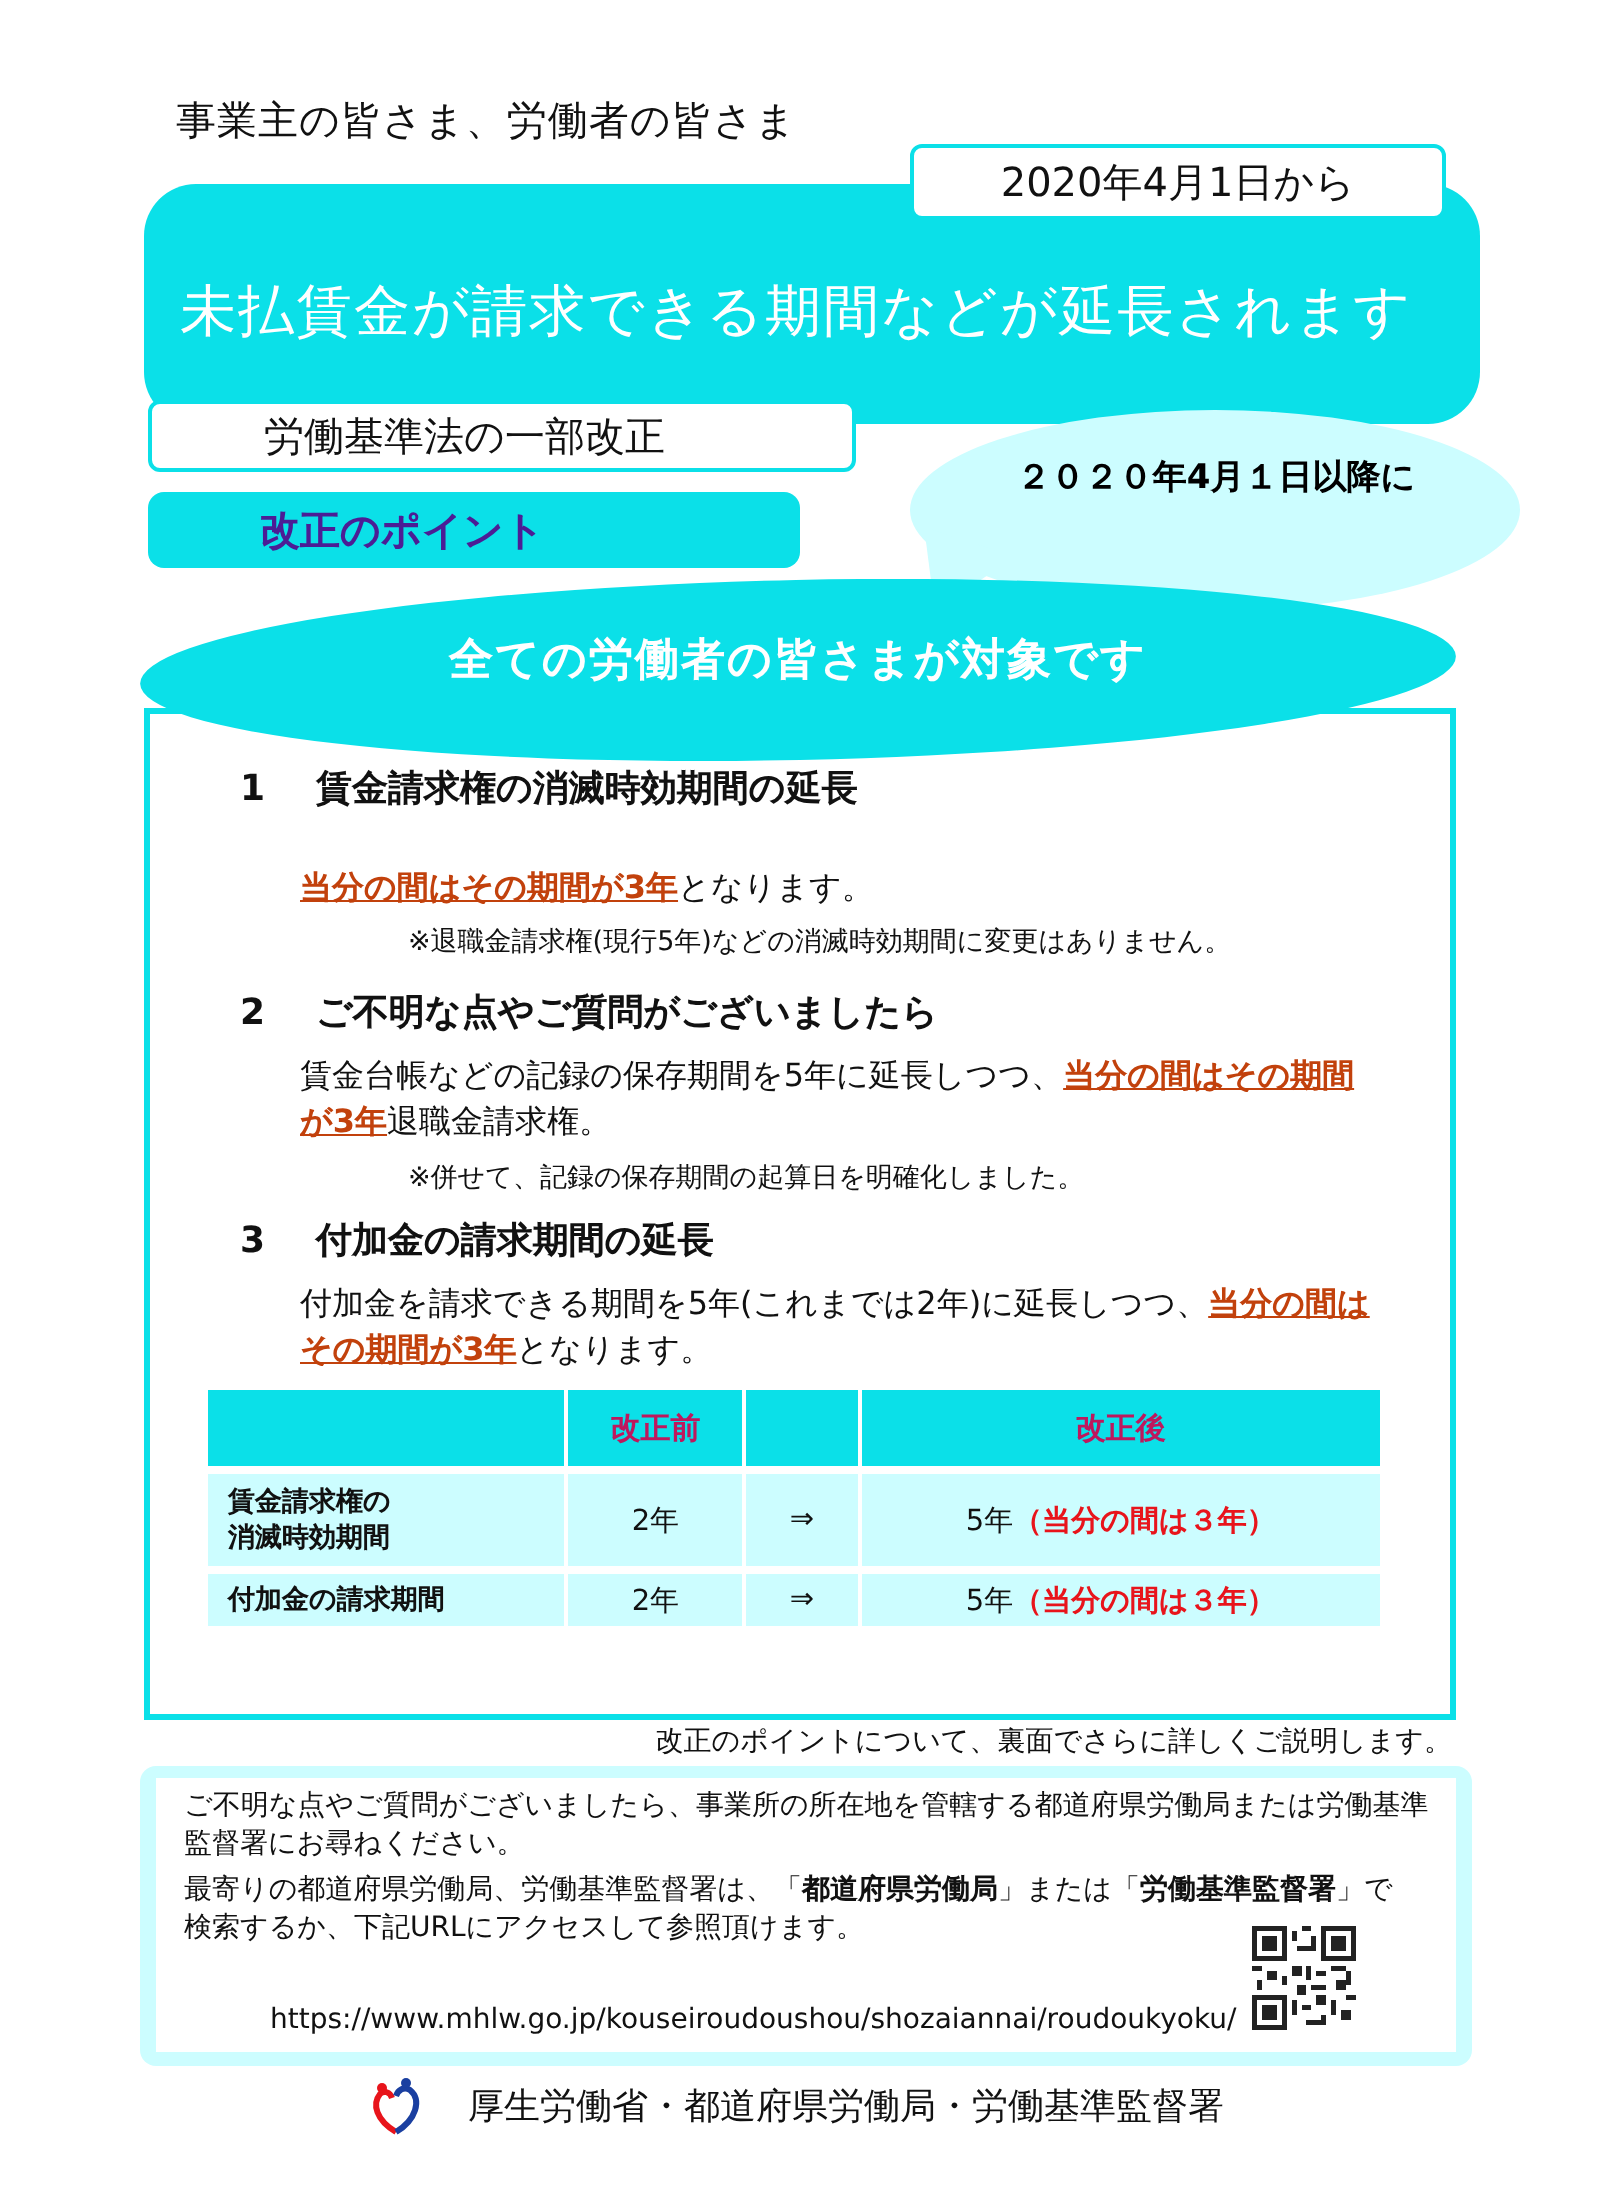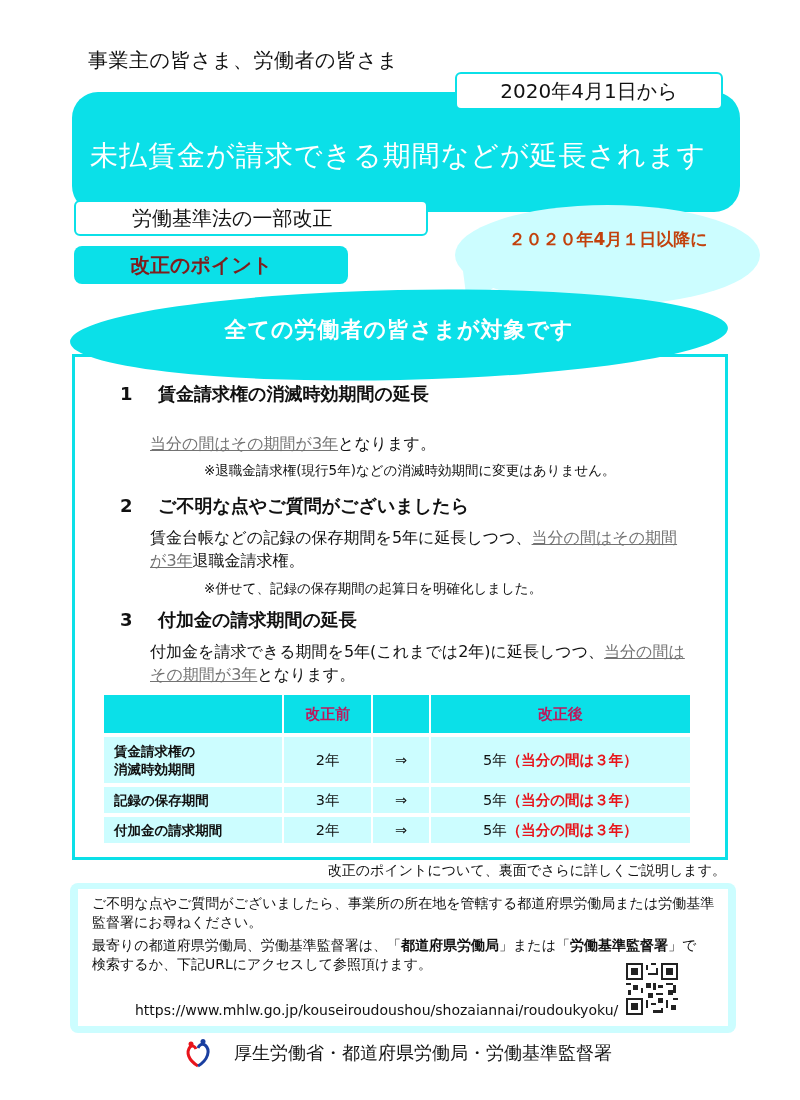--- a/index.html
+++ b/index.html
@@ -11,38 +11,38 @@
   .addressee { left: 88px; top: 47px; font-size: 20px; letter-spacing: 0.5px; }
 
   .title-panel { left: 72px; top: 92px; width: 668px; height: 120px; background: #0be0e8; border-radius: 26px; }
   .date-tag { left: 455px; top: 72px; width: 268px; height: 38px; background: #fff; border: 2px solid #0be0e8; border-radius: 6px;
               font-size: 20px; text-align: center; line-height: 34px; }
   .main-title { left: 90px; top: 137px; width: 640px; font-size: 28px; color: #fff; letter-spacing: 1px; white-space: nowrap; }
 
   .law-tag { left: 74px; top: 200px; width: 354px; height: 36px; background: #fff; border: 2px solid #0be0e8; border-radius: 6px;
              font-size: 20px; line-height: 32px; padding-left: 56px; }
 
-  .points-tag { left: 74px; top: 246px; width: 274px; height: 38px; background: #0be0e8; border-radius: 8px;
-                font-size: 20px; font-weight: bold; color: #7f1d1d; line-height: 38px; padding-left: 56px; }
+  .points-tag { left: 74px; top: 246px; width: 326px; height: 38px; background: #0be0e8; border-radius: 8px;
+                font-size: 20px; font-weight: bold; color: #4c1d95; line-height: 38px; padding-left: 56px; }
 
   .bubble { left: 455px; top: 205px; width: 305px; height: 100px; background: #ccfdff; border-radius: 50%; }
   .bubble-tail { left: 455px; top: 270px; width: 0; height: 0;
                  border-left: 18px solid transparent; border-right: 30px solid transparent; border-top: 38px solid #ccfdff; transform: rotate(18deg); }
-  .bubble-text { left: 462px; top: 228px; width: 292px; text-align: center; color: #c2410c; font-weight: bold; font-size: 17px; line-height: 22px; }
+  .bubble-text { left: 462px; top: 228px; width: 292px; text-align: center; color: #000000; font-weight: bold; font-size: 17px; line-height: 22px; }
 
   .oval { left: 70px; top: 290px; width: 658px; height: 90px; background: #0be0e8; border-radius: 50%; transform: rotate(-1.2deg); }
   .oval-text { left: 70px; top: 315px; width: 658px; text-align: center; color: #fff; font-size: 22px; font-weight: bold; letter-spacing: 1px; }
 
   .content-box { left: 72px; top: 354px; width: 656px; height: 506px; border: 3px solid #0be0e8; background: #fff; z-index: 0; }
   .oval, .oval-text { z-index: 2; }
 
   .sec-h { font-size: 18px; font-weight: bold; white-space: nowrap; z-index: 3; }
   .sec-h .num { display: inline-block; width: 38px; }
   .sec-p { font-size: 16px; line-height: 23px; z-index: 3; }
-  .hl { color: #737373; font-weight: normal; text-decoration: underline; text-align: center; }
+  .hl { color: #c2410c; font-weight: bold; text-decoration: underline; text-align: center; }
   .note { font-size: 13.5px; z-index: 3; margin-left: 44px; }
 
   .tbl { left: 102px; top: 695px; width: 590px; z-index: 3; border-collapse: separate; border-spacing: 2px 0; }
   .tbl th { background: #0be0e8; color: #be185d; font-size: 15px; font-weight: bold; height: 38px; text-align: center; }
   .tbl td { background: #ccfdff; font-size: 14.5px; text-align: center; border-top: 4px solid #fff; }
   .tbl td.label { text-align: left; font-weight: bold; padding-left: 10px; font-size: 13.5px; line-height: 18px; }
   .tbl td .red { color: #e8141b; font-weight: bold; }
 
   .back-note { right: 74px; top: 862px; font-size: 14px; }
 
@@ -119,26 +119,20 @@
     </tr>
   </thead>
   <tbody>
     <tr style="height:50px;">
       <td class="label"><span>賃金請求権の</span><br><span>消滅時効期間</span></td>
       <td>2年</td>
       <td>⇒</td>
       <td><span>5年</span><span class="red">（当分の間は３年）</span></td>
     </tr>
     <tr style="height:30px;">
-      <td class="label">記録の保存期間</td>
-      <td>3年</td>
-      <td>⇒</td>
-      <td><span>5年</span><span class="red">（当分の間は３年）</span></td>
-    </tr>
-    <tr style="height:30px;">
       <td class="label">付加金の請求期間</td>
       <td>2年</td>
       <td>⇒</td>
       <td><span>5年</span><span class="red">（当分の間は３年）</span></td>
     </tr>
   </tbody>
 </table>
 
 <div class="abs back-note">改正のポイントについて、裏面でさらに詳しくご説明します。</div>
 

